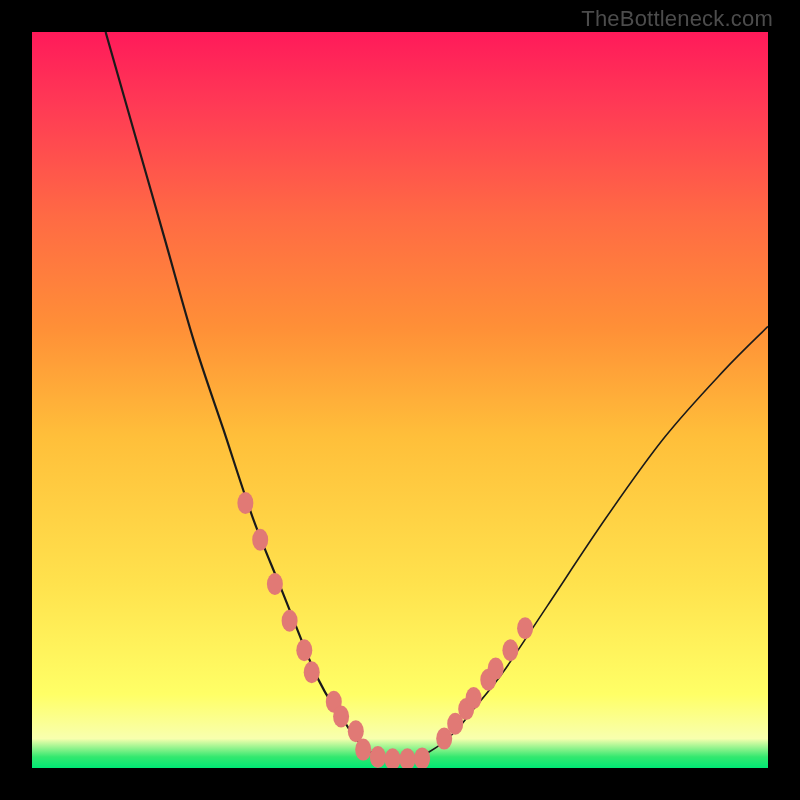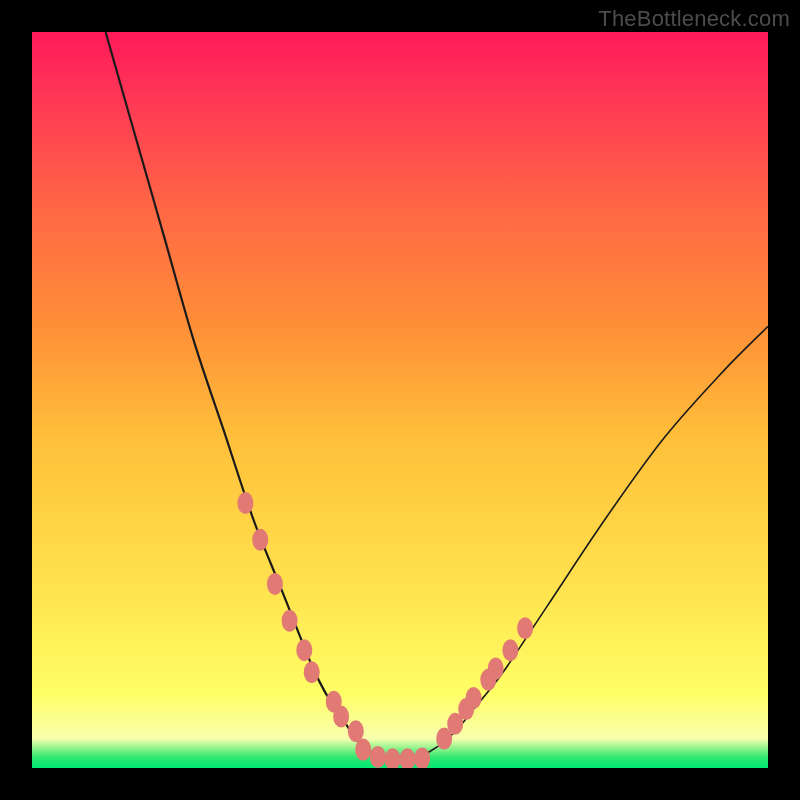--- a/index.html
+++ b/index.html
@@ -34,21 +34,21 @@
       #ff8f37 60%,
       #ff6a44 75%,
       #ff3a55 90%,
       #ff1a5a 100%
     );
     overflow: hidden;
   }
   .watermark {
     position: absolute;
     top: 6px;
-    right: 10px;
+    right: 27px;
     color: #4c4c4c;
     font-size: 22px;
     letter-spacing: 0.2px;
     font-weight: 400;
     user-select: none;
   }
   svg {
     position: absolute;
     inset: 0;
     width: 100%;

